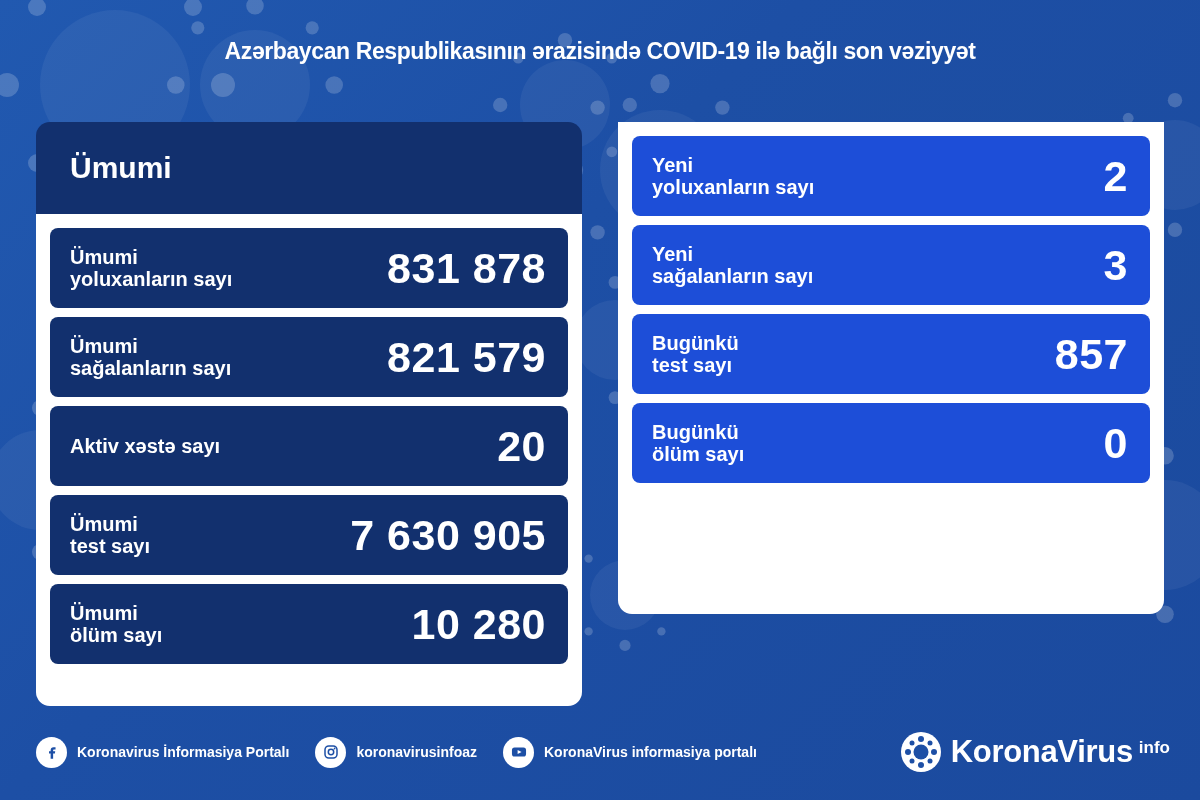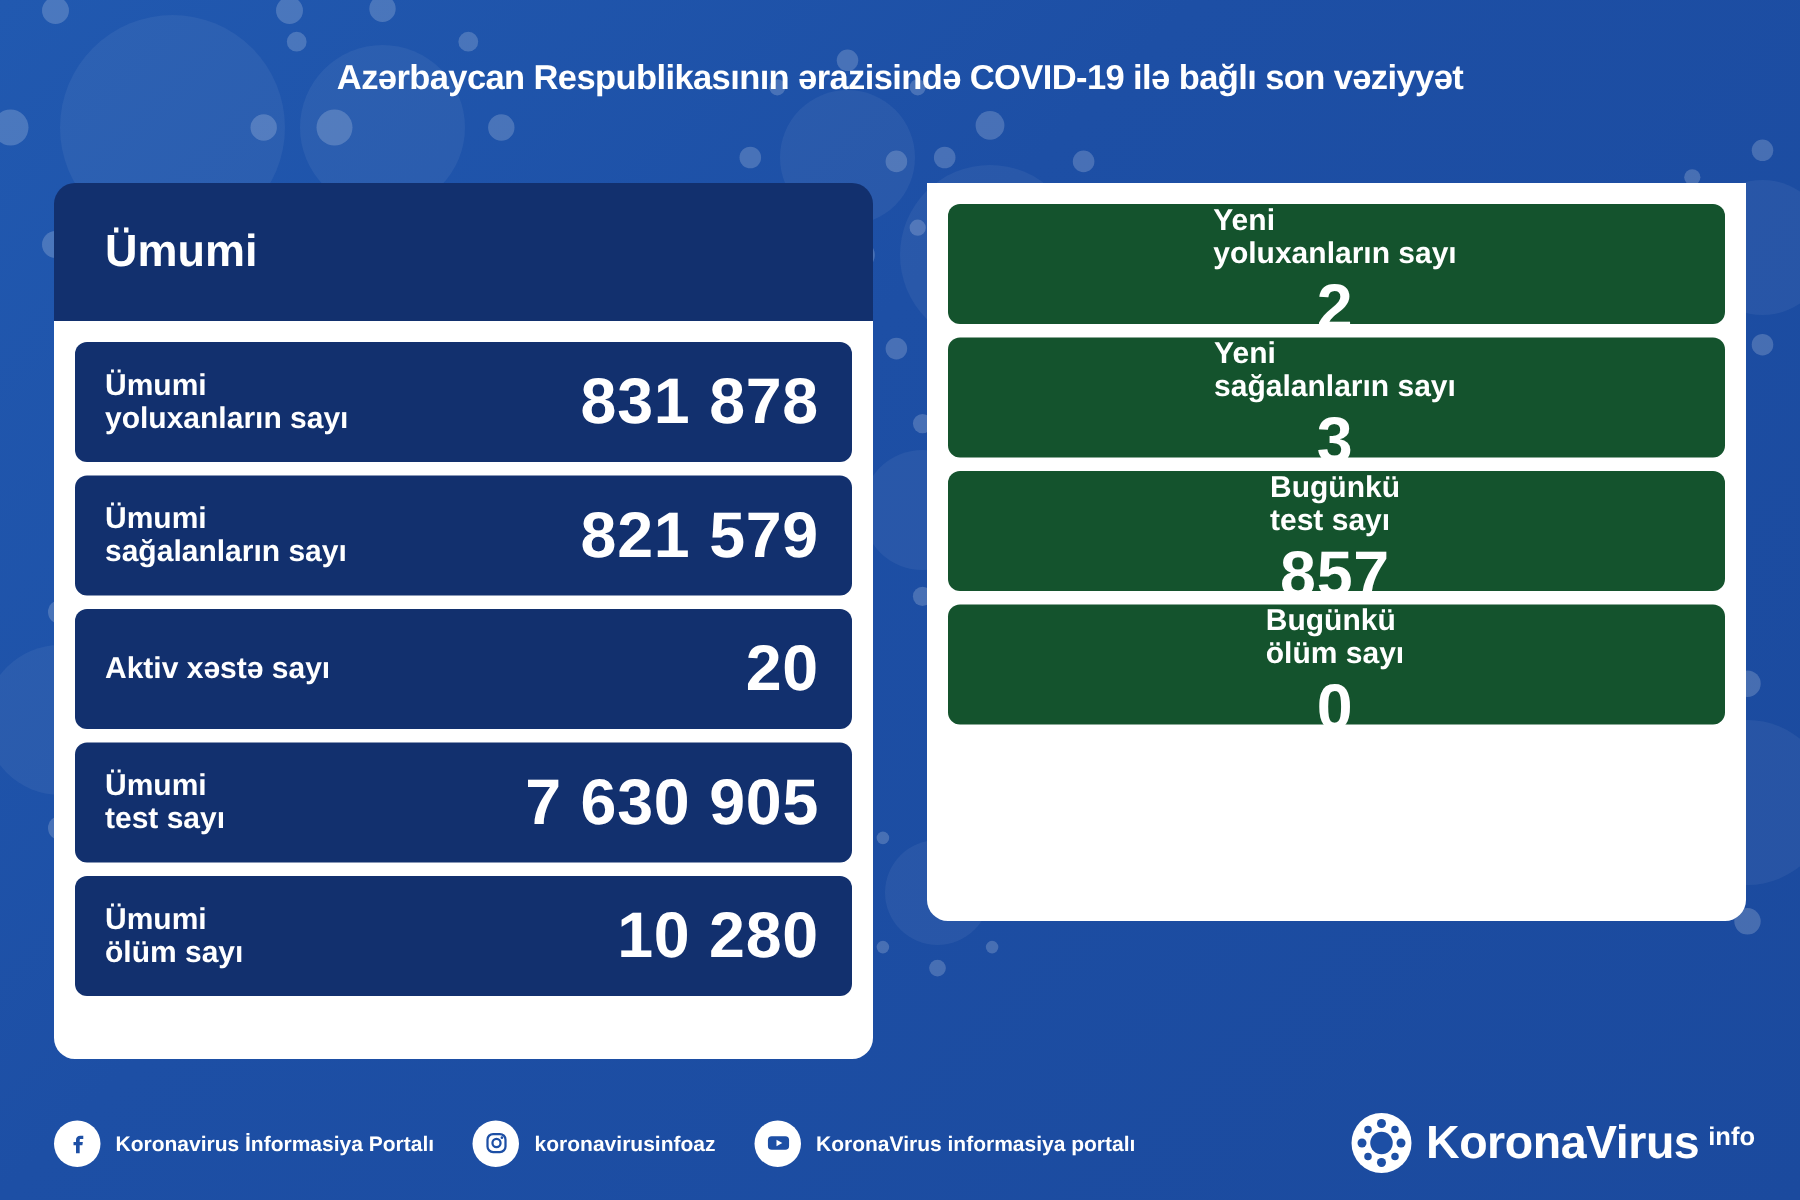--- a/index.html
+++ b/index.html
@@ -98,42 +98,42 @@
 
   .row {
     border-radius: 8px;
     display: flex;
     align-items: center;
     justify-content: space-between;
     padding: 0 22px 0 20px;
     height: 80px;
   }
   .col-left .row { background: #12306e; }
-  .col-right .row { background: #14532d; flex-direction: column; }
+  .col-right .row { background: #1d4ed8; }
 
   .row-label {
     color: #ffffff;
     font-size: 20px;
     font-weight: bold;
     line-height: 1.12;
     white-space: pre-line;
   }
   .row-value {
     color: #ffffff;
     font-size: 43px;
     font-weight: bold;
     letter-spacing: 0.5px;
     white-space: nowrap;
   }
   .col-right .row-value { font-size: 43px; }
 
   
   .footer {
     position: absolute;
-    left: 36px; right: 30px; bottom: 18px;
+    left: 36px; right: 30px; bottom: 28px;
     display: flex;
     align-items: center;
   }
   .socials {
     display: flex;
     align-items: center;
     gap: 26px;
     flex: 1 1 auto;
   }
   .social {

